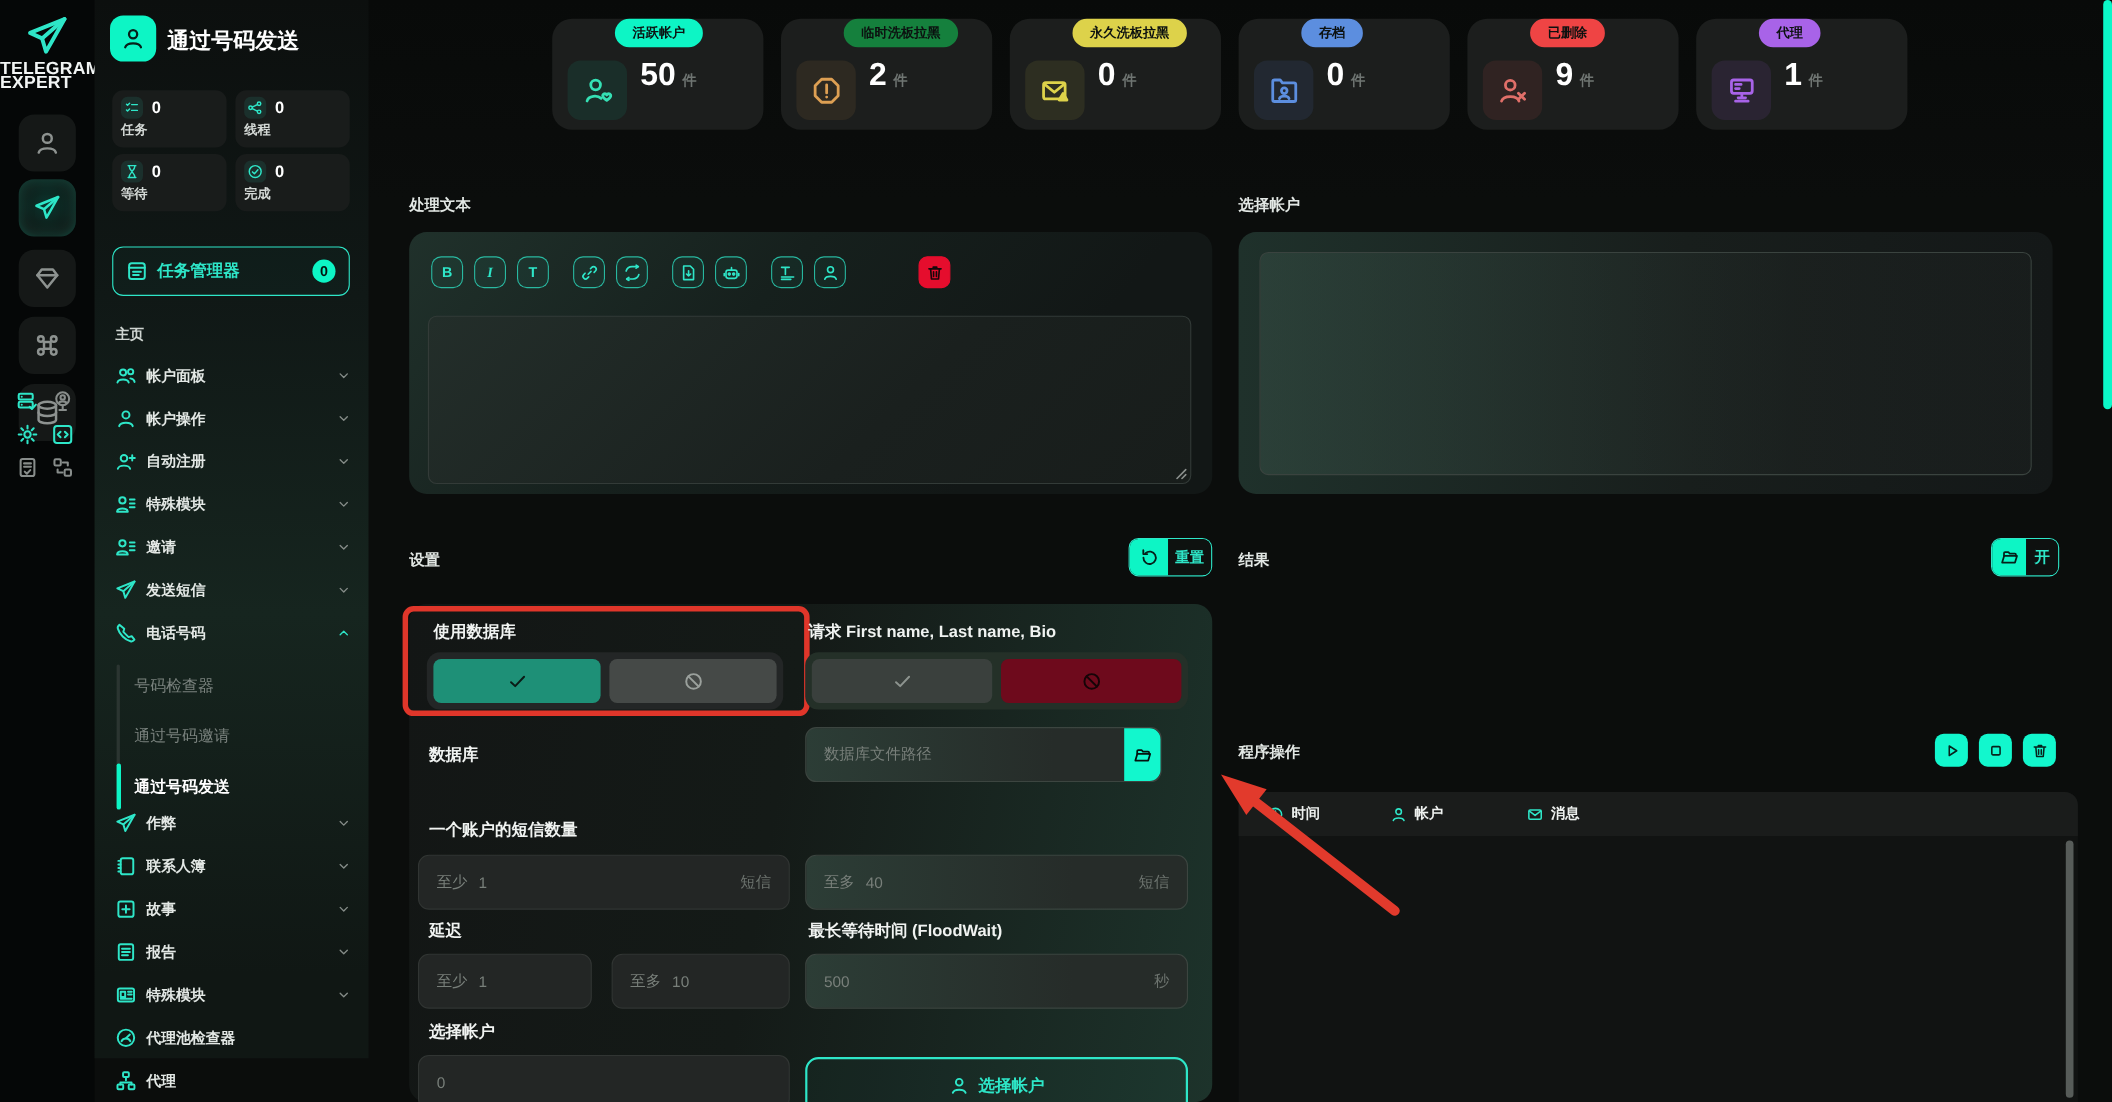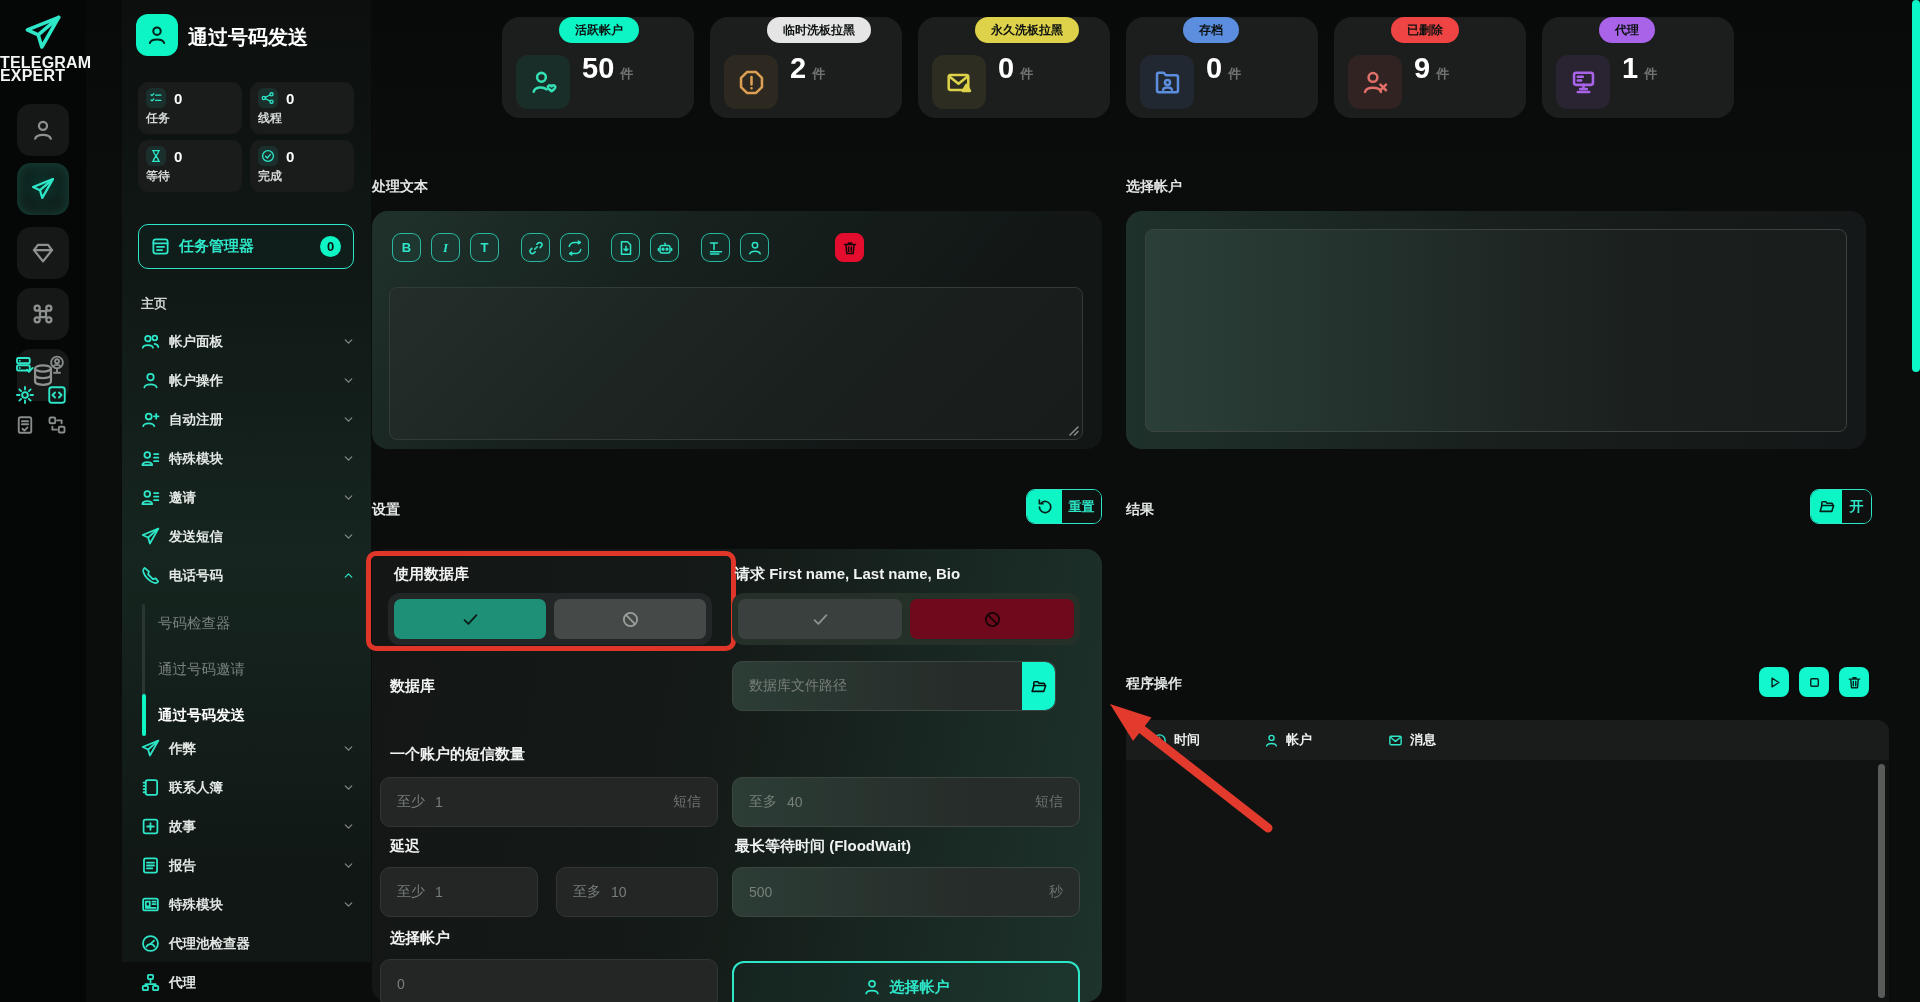--- a/index.html
+++ b/index.html
@@ -21,21 +21,21 @@
   .railbtn{left:17px;width:52px;height:52px;border-radius:14px;background:#151817;color:#8d9290;
     display:flex;align-items:center;justify-content:center;}
   .railbtn svg{width:24px;height:24px;}
   .railbtn.active{background:radial-gradient(circle at 50% 45%,rgba(26,240,200,.20),#121715 72%);color:var(--teal);
     box-shadow:0 0 14px rgba(26,240,200,.25) inset;}
   .mini{width:22px;height:22px;display:flex;align-items:center;justify-content:center;}
   .mini svg{width:20px;height:20px;}
 
   
   #side{left:86px;top:0;width:249px;height:962px;
-    background:linear-gradient(180deg,#0c0f0e 0%,#101816 28%,#16251f 58%,#101714 92%);margin-left:36px;}
+    background:linear-gradient(180deg,#0c0f0e 0%,#101816 28%,#16251f 58%,#101714 92%);}
   #side-head-icon{left:14px;top:14px;width:42px;height:42px;border-radius:12px;background:var(--teal-br);
     color:#062019;display:flex;align-items:center;justify-content:center;}
   #side-head-icon svg{width:22px;height:22px;stroke-width:2;}
   #side-title{left:66px;top:24px;font-size:20px;font-weight:700;color:#fff;}
   .qcard{width:104px;height:52px;border-radius:10px;background:#191c1b;padding:6px 8px;}
   .qrow{display:flex;align-items:center;gap:8px;}
   .qico{width:20px;height:20px;border-radius:6px;background:rgba(46,230,200,.10);color:var(--teal);
     display:flex;align-items:center;justify-content:center;}
   .qico svg{width:14px;height:14px;}
   .qval{font-size:15px;font-weight:700;color:#fff;}
@@ -67,21 +67,21 @@
   .scard{position:relative;width:192px;height:101px;border-radius:18px;background:#1c1e1d;}
   .sbadge{position:absolute;top:0;left:57px;height:26px;border-radius:13px;padding:0 16px;display:flex;align-items:center;
     font-size:12px;font-weight:700;color:#0c1110;white-space:nowrap;}
   .stile{position:absolute;left:14px;top:38px;width:54px;height:54px;border-radius:12px;
     display:flex;align-items:center;justify-content:center;}
   .stile svg{width:27px;height:27px;}
   .sval{position:absolute;left:80px;top:35px;display:flex;align-items:baseline;}
   .sval .v{font-size:29px;font-weight:700;color:#fff;}
   .sval .u{font-size:13px;color:#6f7572;margin-left:6px;font-weight:600;}
   .c0 .sbadge{background:#0df5c5;} .c0 .stile{background:rgba(13,245,197,.08);color:#35e0b4;}
-  .c1 .sbadge{background:#e5e5e5;} .c1 .stile{background:rgba(221,159,83,.09);color:#dd9f53;}
+  .c1 .sbadge{background:#15803d;} .c1 .stile{background:rgba(221,159,83,.09);color:#dd9f53;}
   .c2 .sbadge{background:#ddd24a;} .c2 .stile{background:rgba(221,210,74,.09);color:#ddd24a;}
   .c3 .sbadge{background:#5c8edf;} .c3 .stile{background:rgba(92,142,223,.10);color:#5c8edf;}
   .c4 .sbadge{background:#ef4444;text-align:right;} .c4 .stile{background:rgba(223,90,83,.10);color:#e06f69;}
   .c5 .sbadge{background:#a863e8;} .c5 .stile{background:rgba(168,99,232,.10);color:#a863e8;}
 
   .sec-label{font-size:14px;font-weight:700;color:#e2e7e4;}
 
   
   #proc-panel{left:37px;top:211px;width:730px;height:238px;border-radius:16px;
     background:linear-gradient(130deg,#20312b 0%,#16201d 40%,#121716 75%);}

